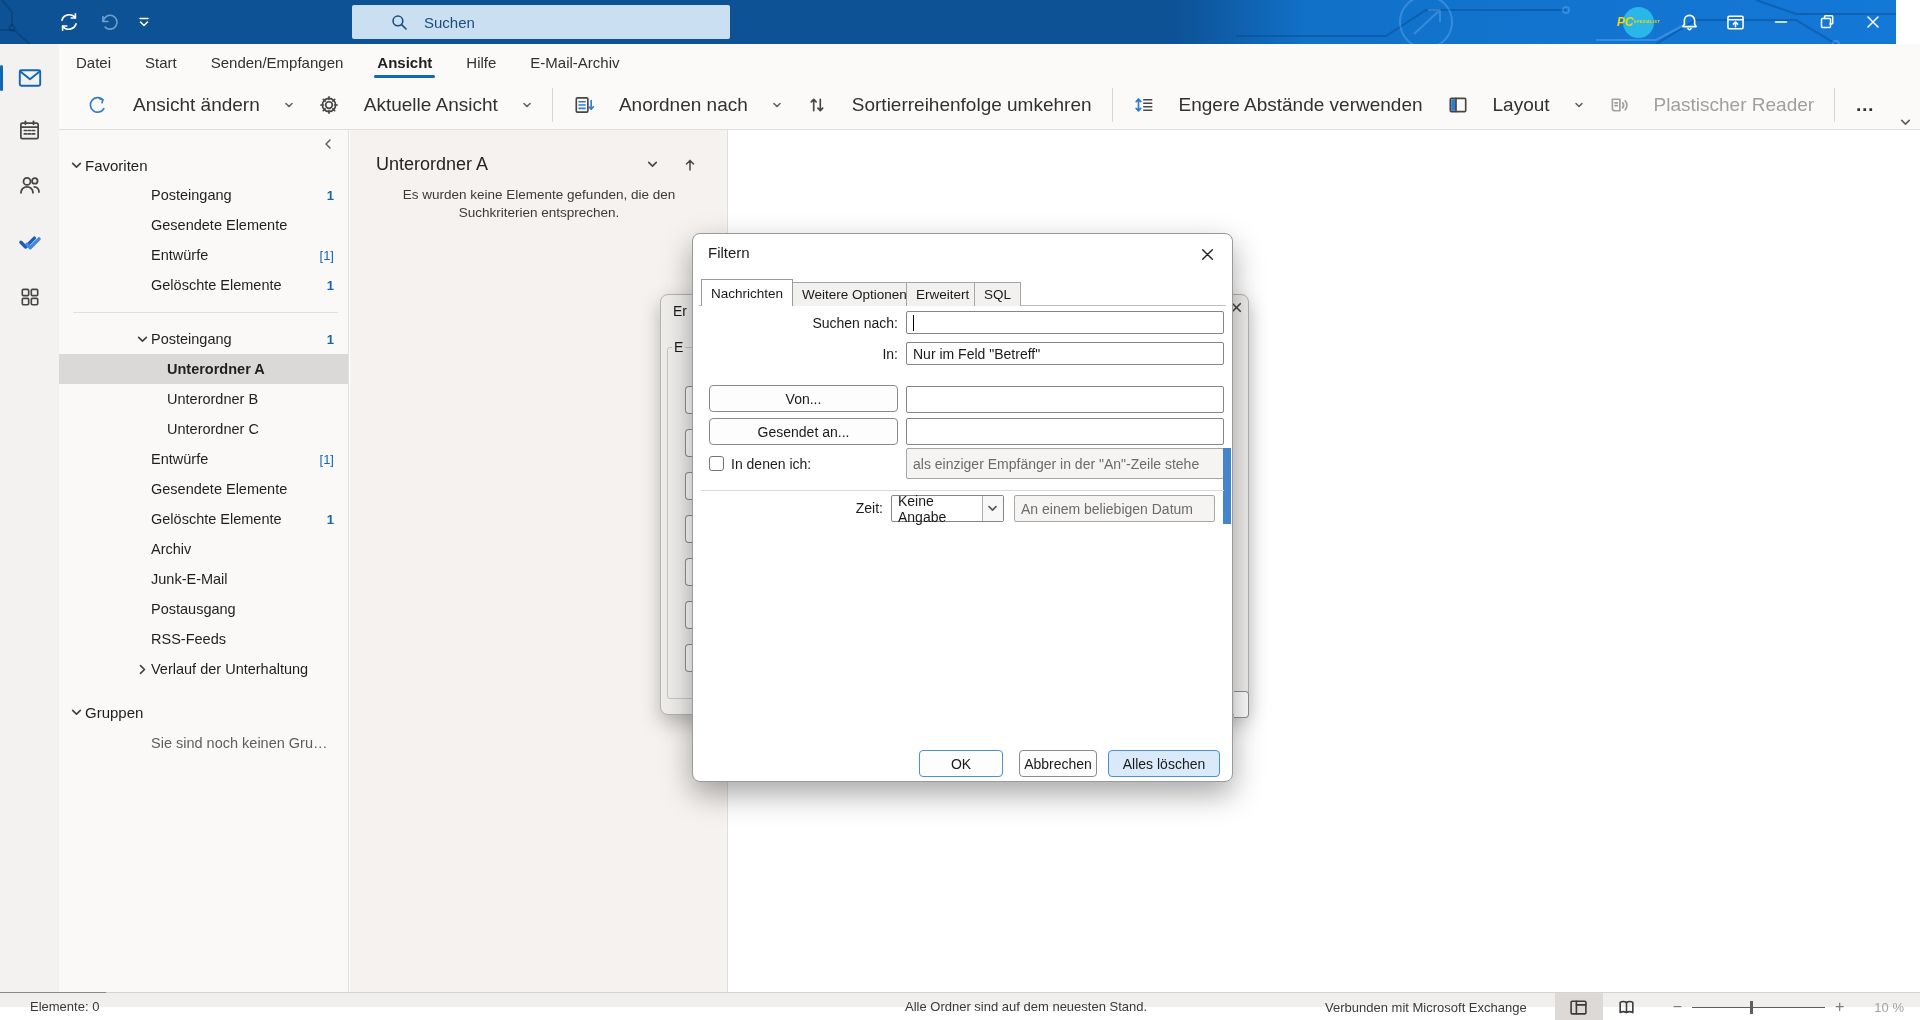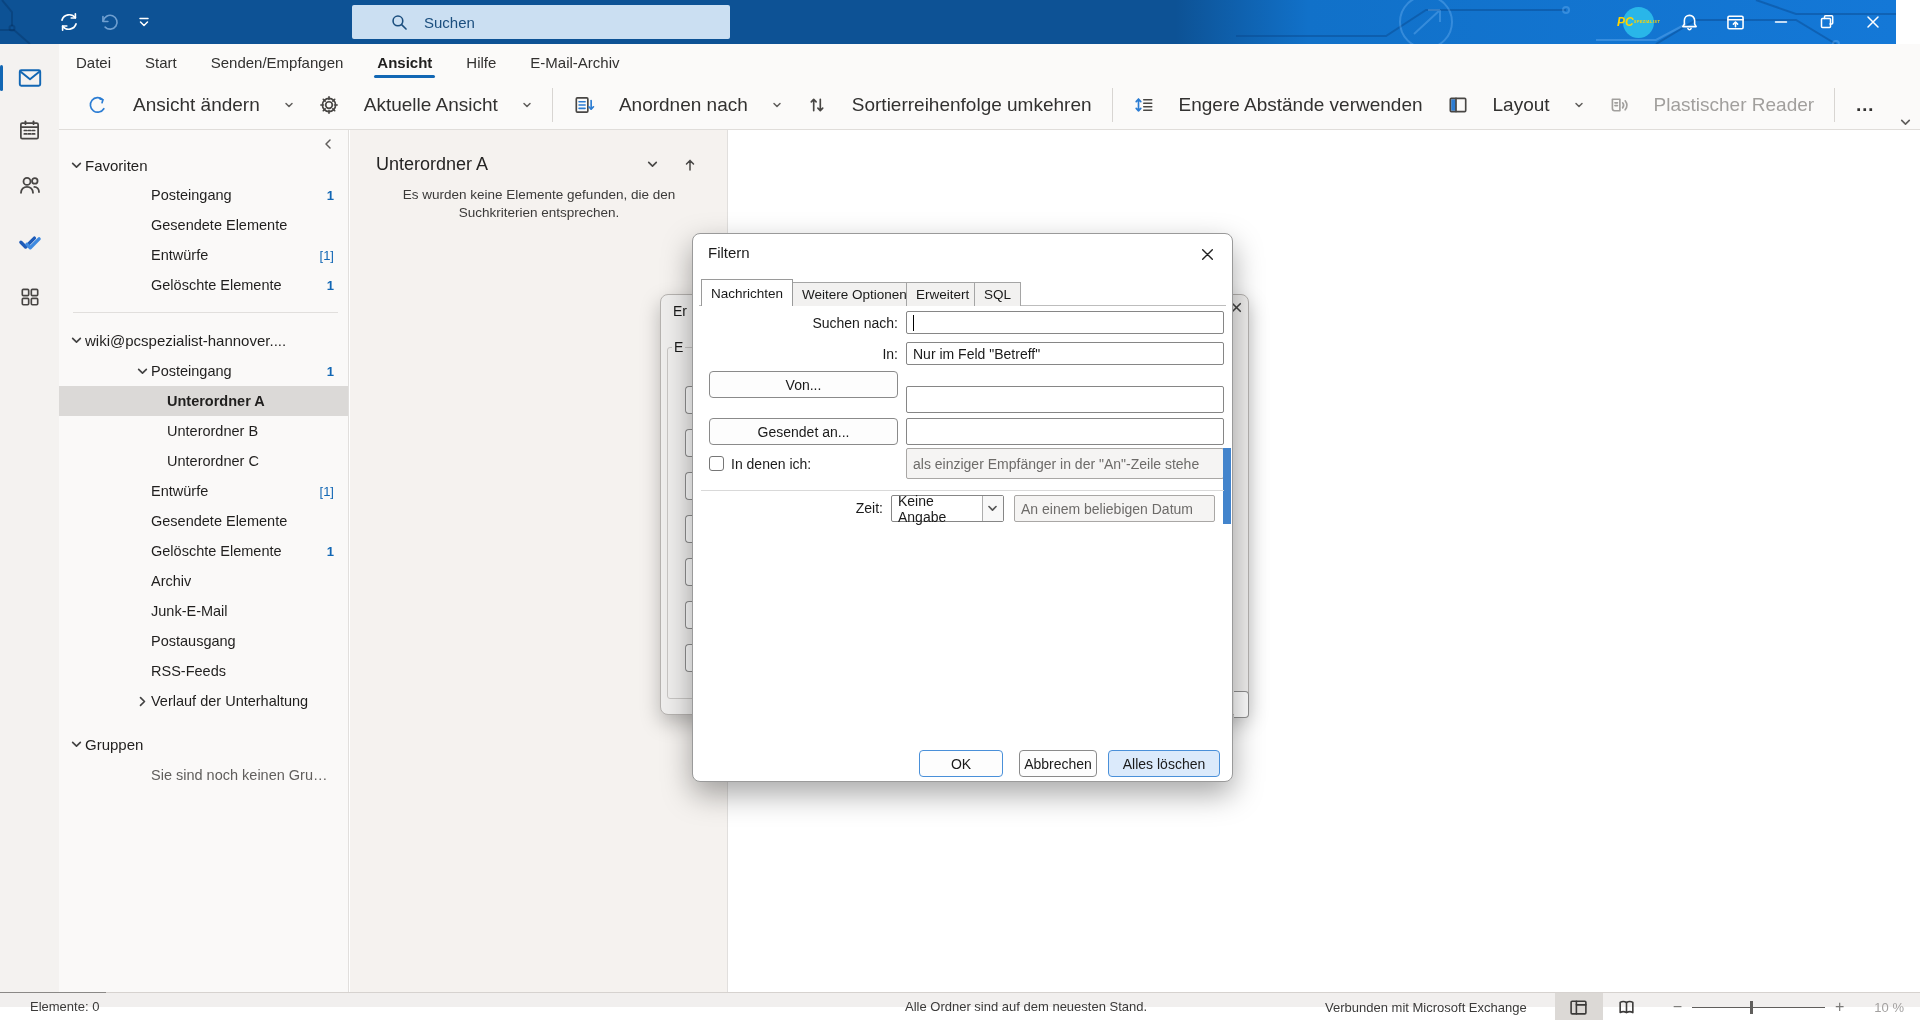--- a/index.html
+++ b/index.html
@@ -422,28 +422,20 @@
       <span class="flabel">Entwürfe</span>
       <span class="fcount">[1]</span>
     </div>
     <div class="frow f1">
       <span class="flabel">Gelöschte Elemente</span>
       <span class="fcount b">1</span>
     </div>
     <div class="fdivider">
         <div></div>
       </div>
-    <div class="frow fh" style="height:32px;">
-      <span class="fchev">
-          <svg class="ic" width="11" height="11" viewBox="0 0 10 10">
-            <path d="M1.5 3 5 6.5 8.5 3"></path>
-          </svg>
-        </span>
-      <span class="flabel">wiki@pcspezialist-hannover....</span>
-    </div>
     <div class="frow f1c">
       <span class="fchev">
           <svg class="ic" width="11" height="11" viewBox="0 0 10 10">
             <path d="M1.5 3 5 6.5 8.5 3"></path>
           </svg>
         </span>
       <span class="flabel">Posteingang</span>
       <span class="fcount b">1</span>
     </div>
     <div class="frow f2 sel">
@@ -566,21 +558,21 @@
   <div class="dinput" style="left:213px; top:77px; width:318px; height:23px;">
     <span class="caret"></span>
     <span></span>
   </div>
 
   <div class="dlbl" style="left:0; top:112px; width:205px;">In:</div>
   <div class="dinput" style="left:213px; top:108px; width:318px; height:23px;">
     <span>Nur im Feld "Betreff"</span>
   </div>
 
-  <div class="dbtn" style="left:16px; top:137px; width:189px; height:27px;">
+  <div class="dbtn" style="left:16px; top:151px; width:189px; height:27px;">
     <span>Von...</span>
   </div>
   <div class="dinput" style="left:213px; top:152px; width:318px; height:27px;">
     <span></span>
   </div>
 
   <div class="dbtn" style="left:16px; top:184px; width:189px; height:27px;">
     <span>Gesendet an...</span>
   </div>
   <div class="dinput" style="left:213px; top:184px; width:318px; height:27px;">

